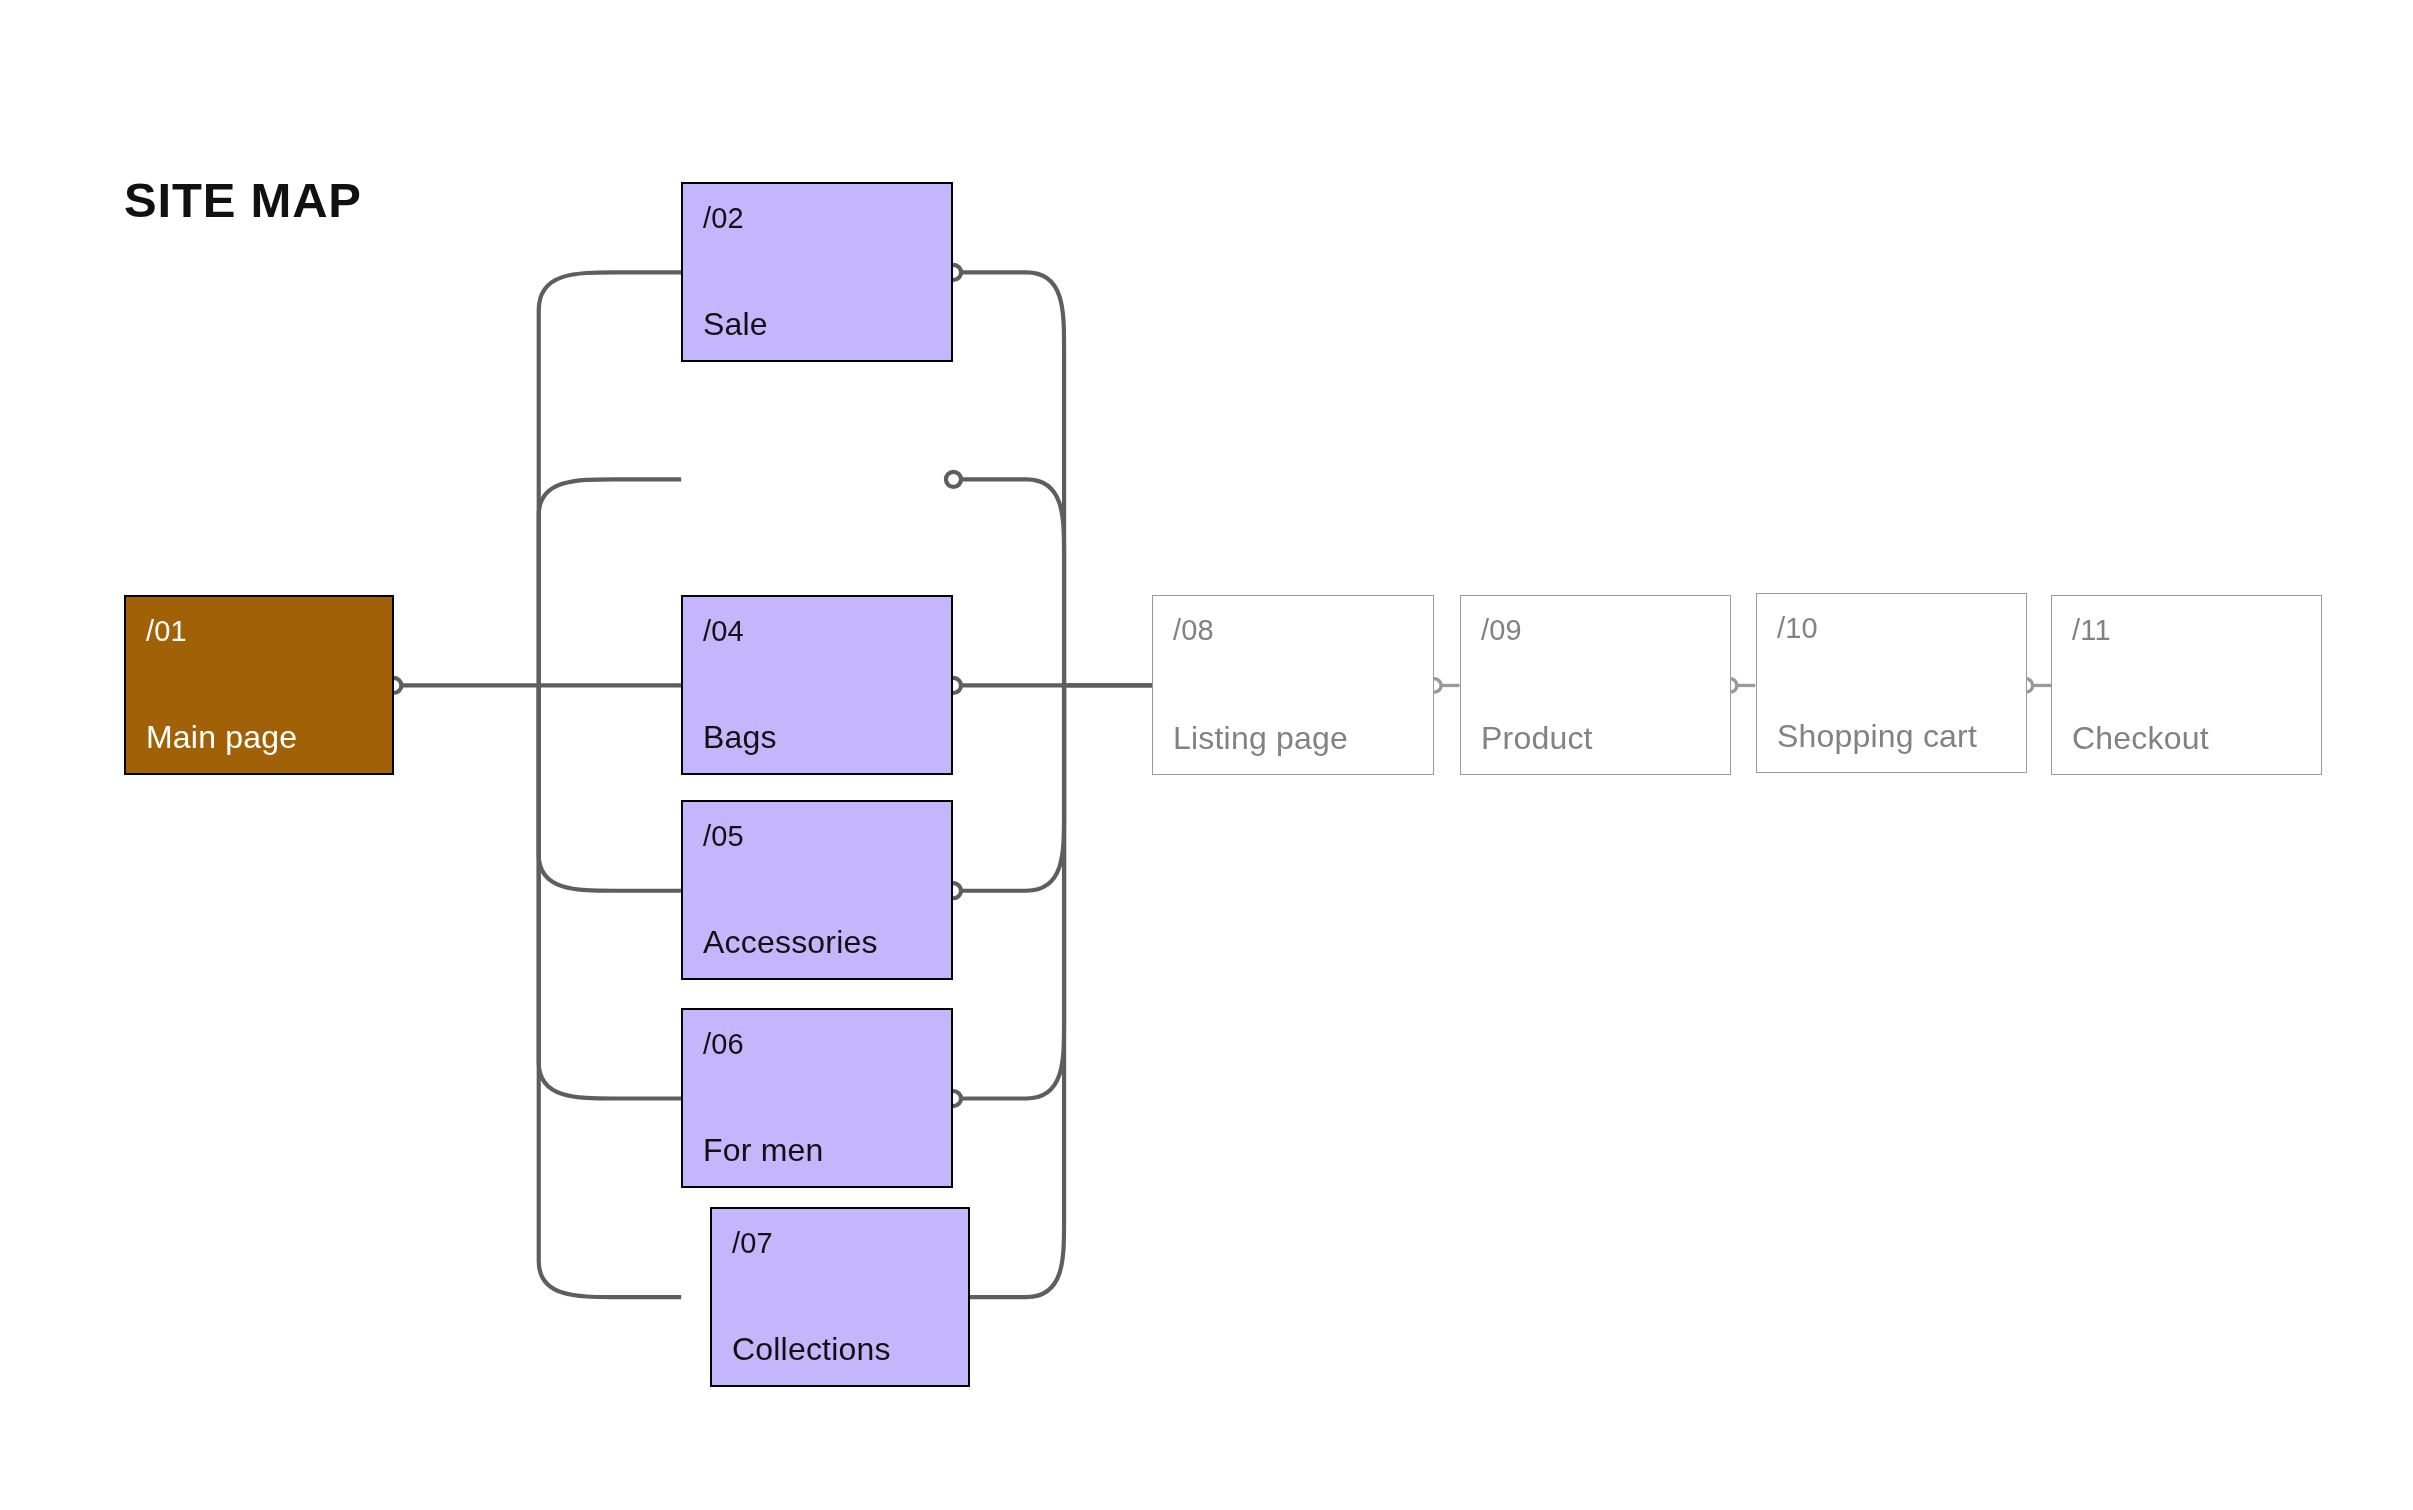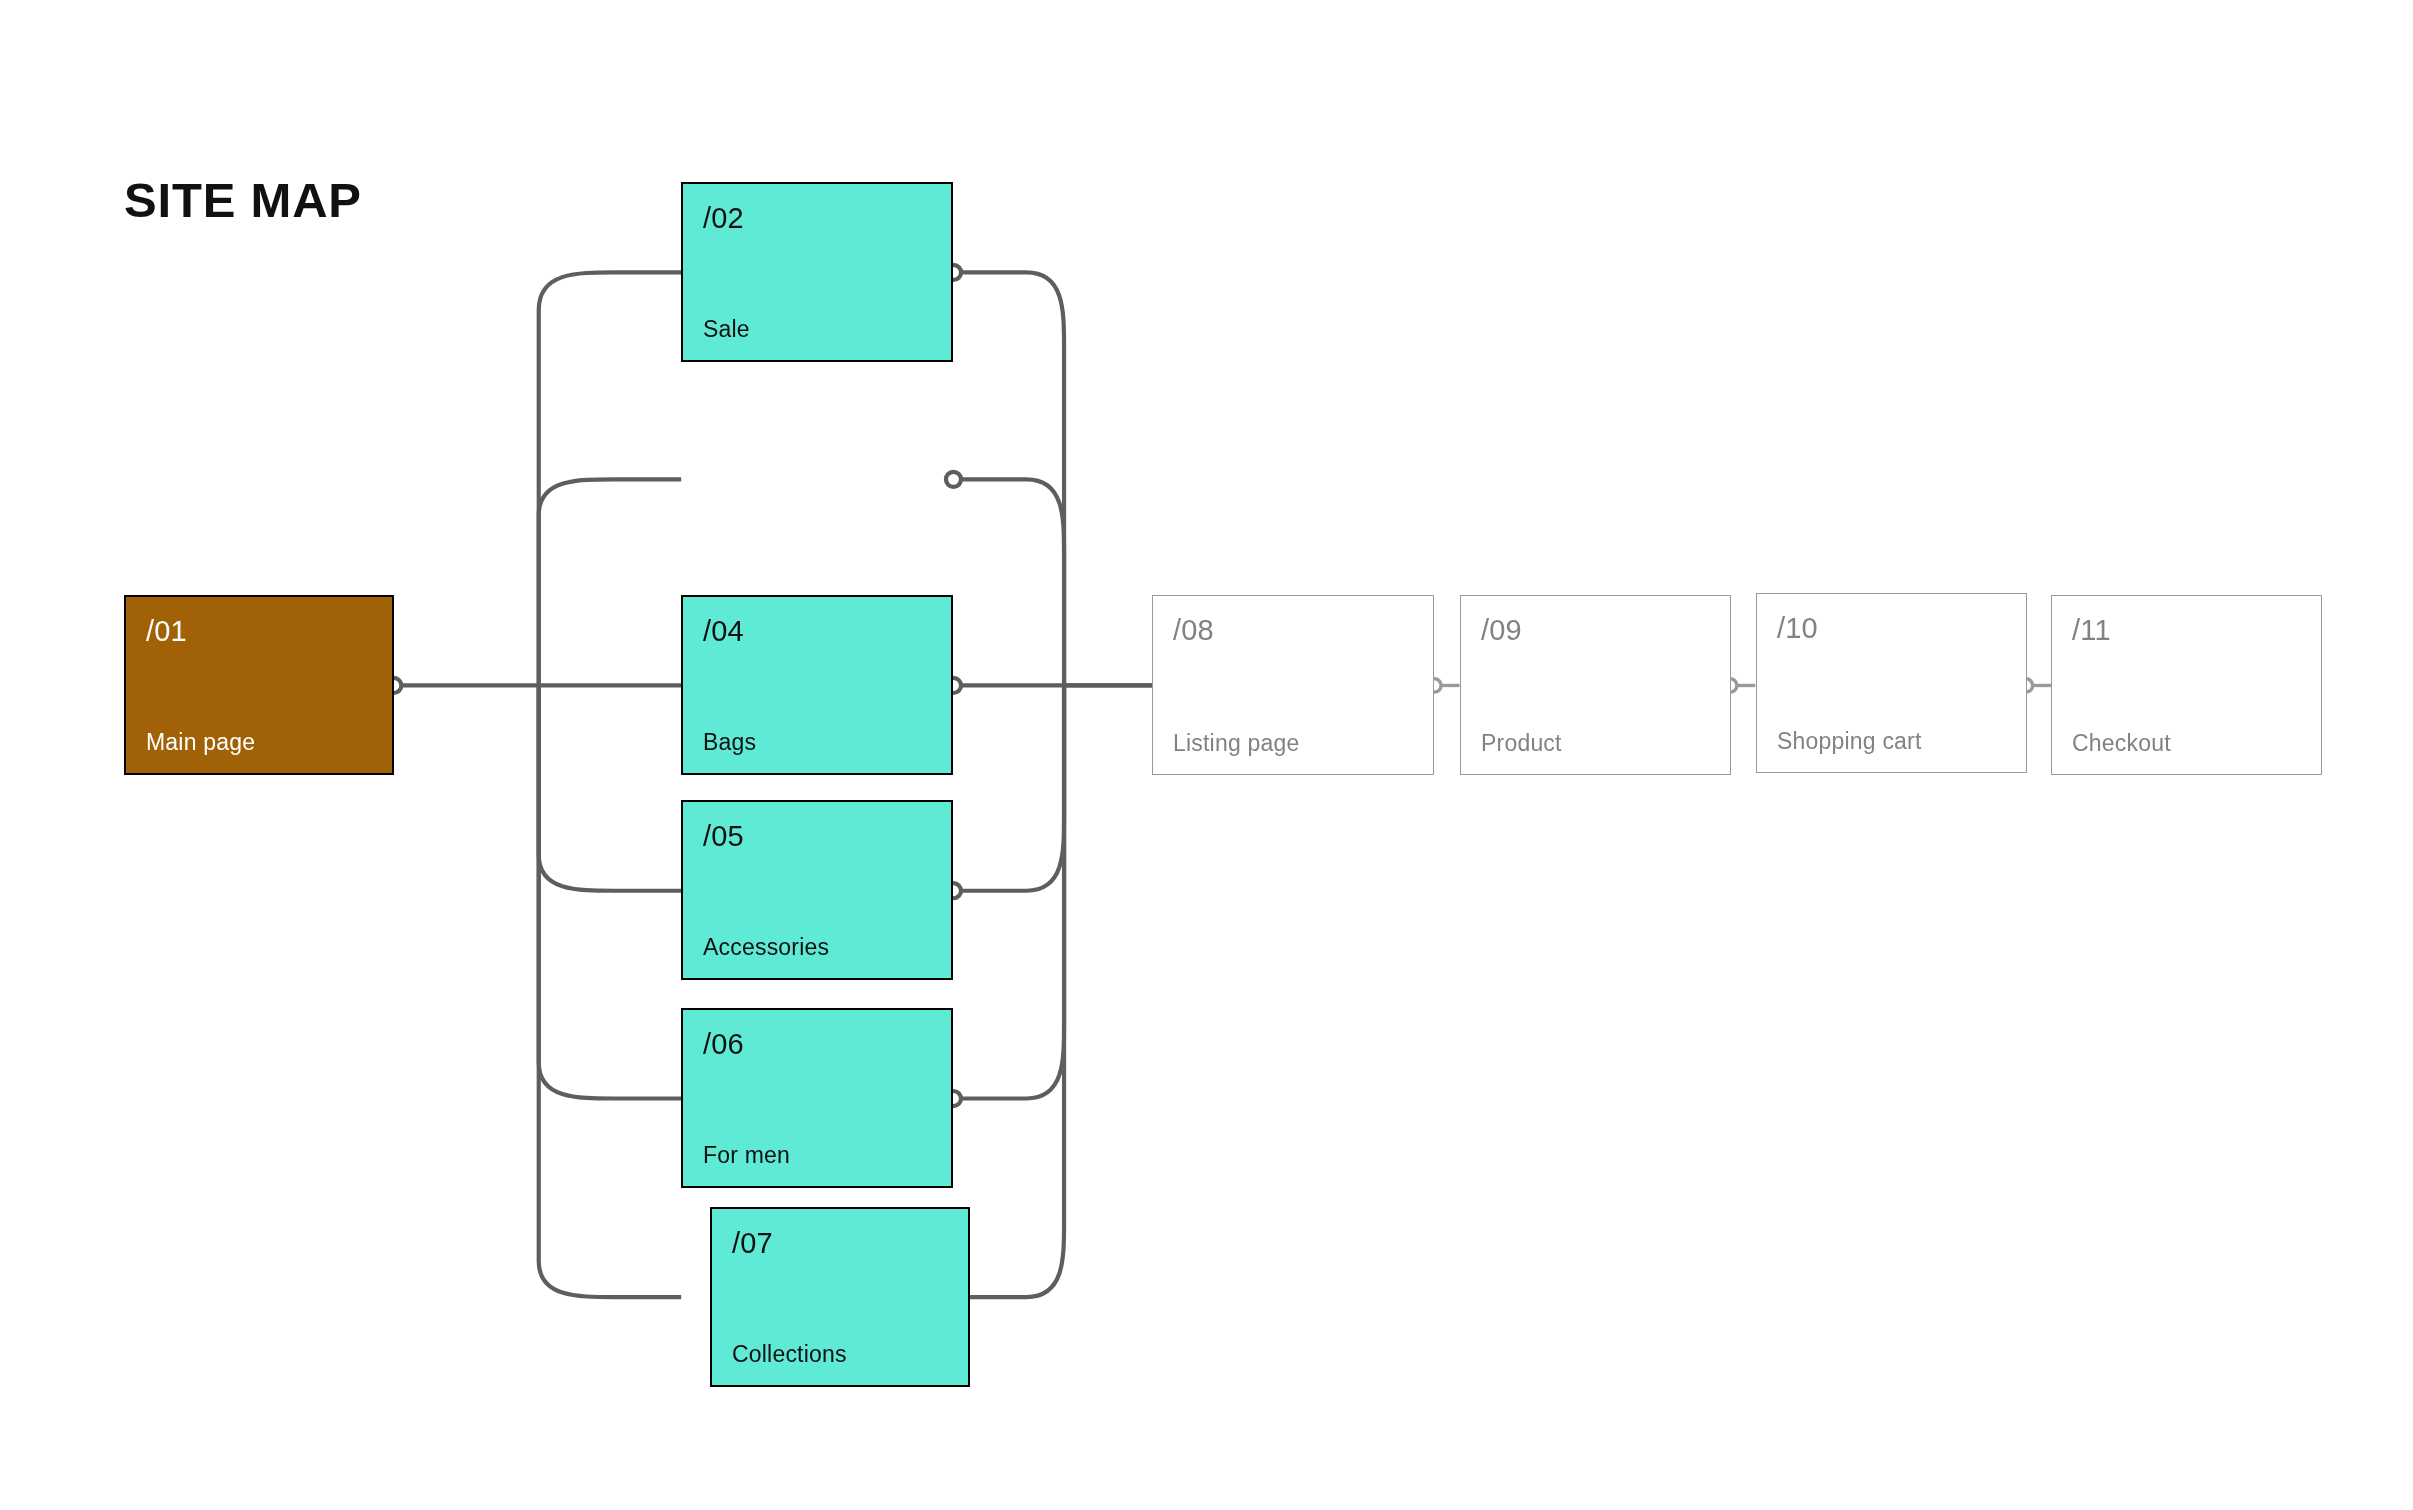--- a/index.html
+++ b/index.html
@@ -37,37 +37,37 @@
     position: absolute;
     left: 0; top: 0;
     width: 2413px;
     height: 1510px;
     pointer-events: none;
   }
 
   .node {
     position: absolute;
     box-sizing: border-box;
-    background: #5eead4;
+    background: #c4b5fd;
     border: 2.5px solid #000000;
   }
   .node .slug {
     position: absolute;
     left: 20px;
     top: 18.4px;
     font-size: 29px;
     color: #111111;
     white-space: nowrap;
     letter-spacing: 0.2px;
   }
   .node .label {
     position: absolute;
     left: 20px;
     bottom: 17px;
-    font-size: 23px;
+    font-size: 32px;
     color: #111111;
     white-space: nowrap;
     letter-spacing: 0.2px;
   }
 
   .node.root {
     background: #a16207;
     border: 2.5px solid #000000;
   }
   .node.root .slug,

